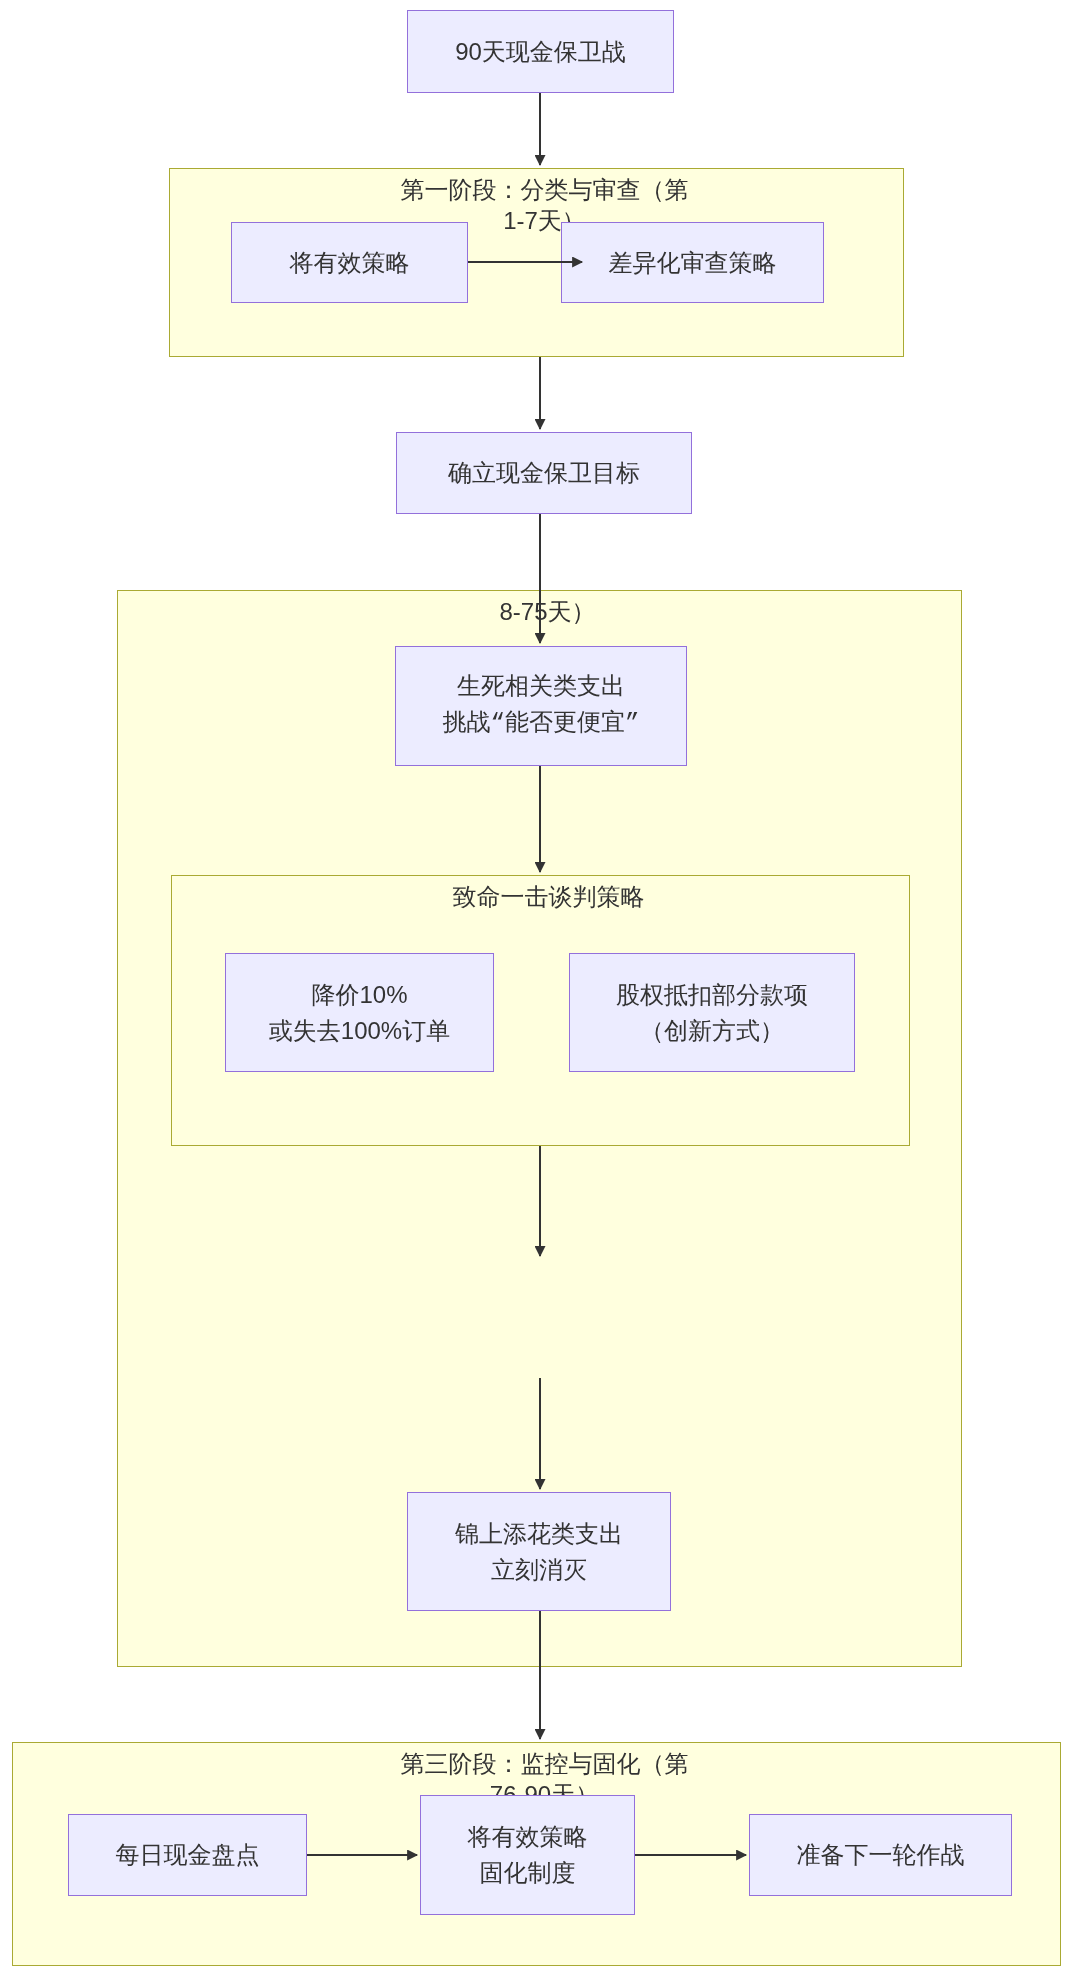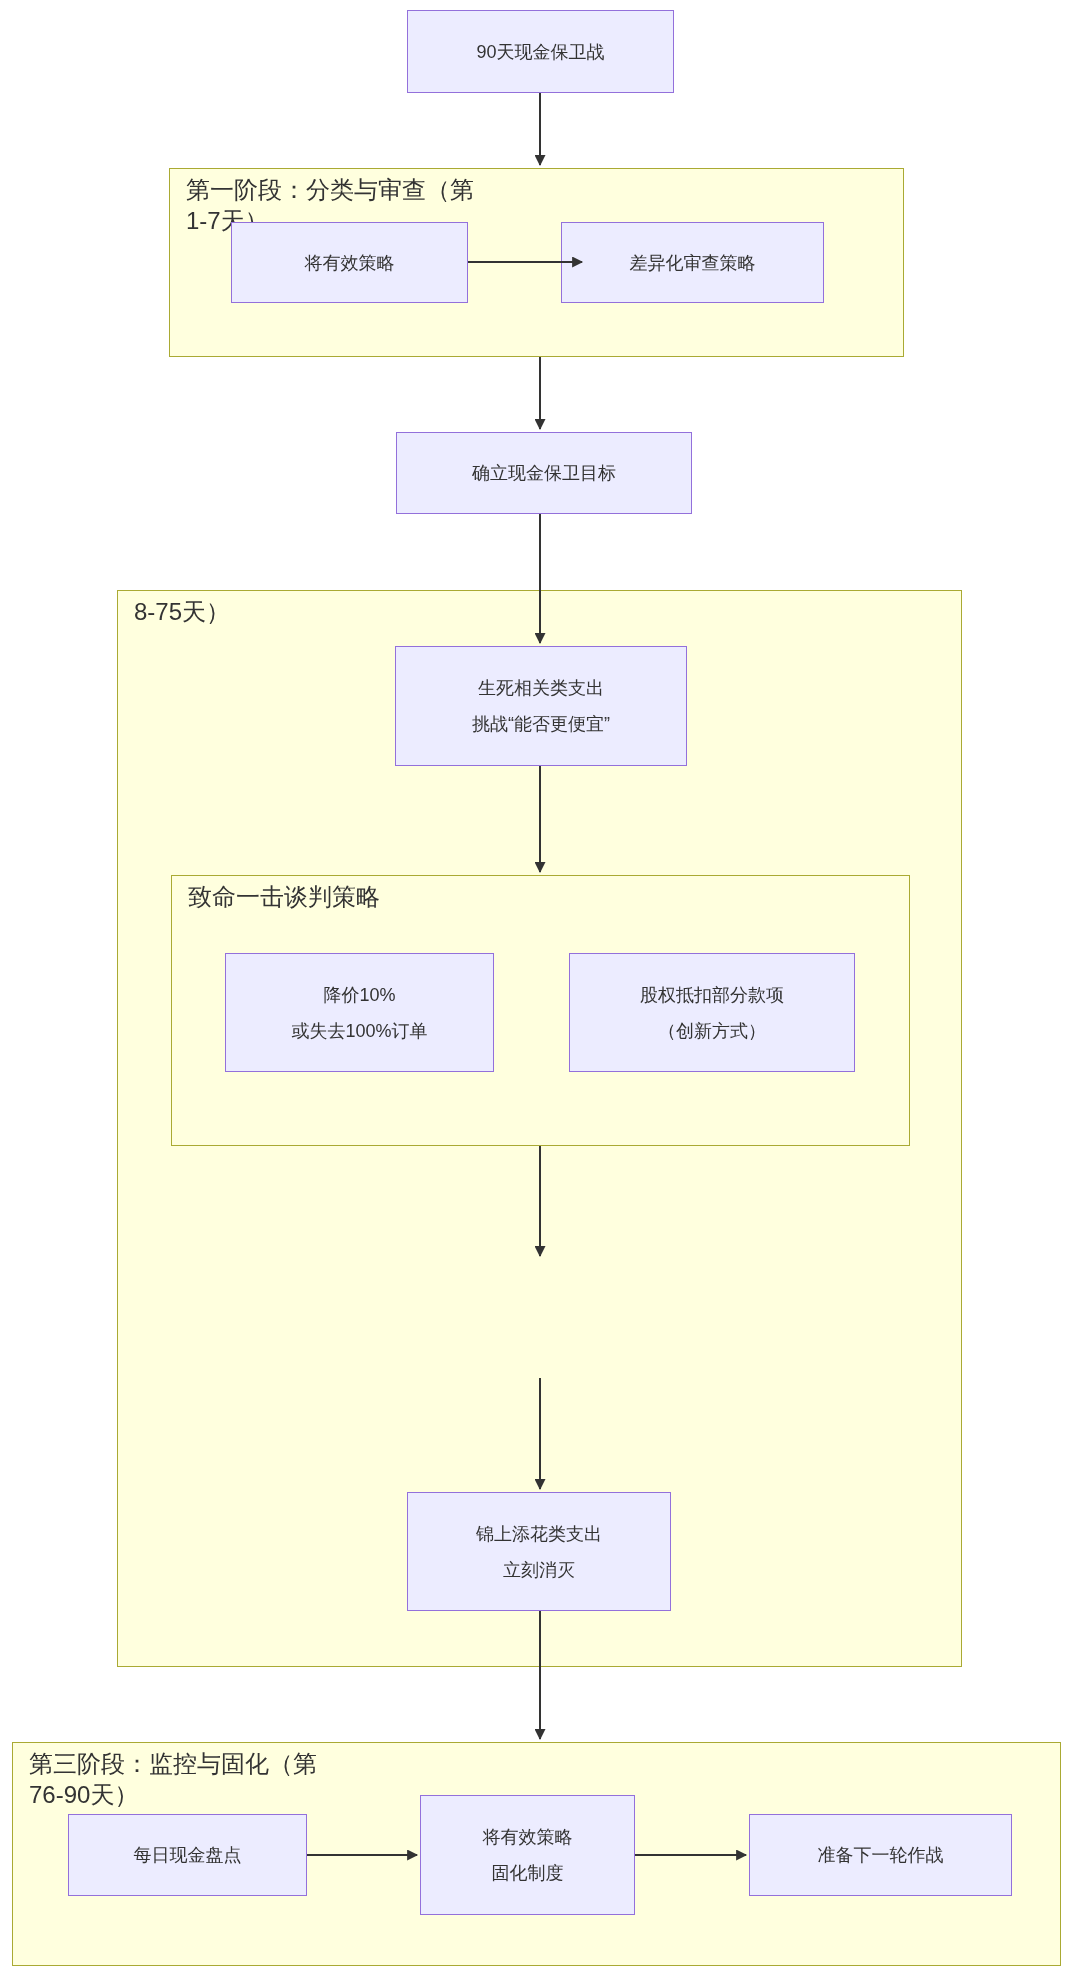--- a/index.html
+++ b/index.html
@@ -5,27 +5,27 @@
   html,body{margin:0;padding:0;background:#ffffff;}
   #canvas{
     position:relative;width:1080px;height:1979px;background:#ffffff;overflow:hidden;
     font-family:"Liberation Sans",sans-serif;color:#333333;
   }
   .subgraph{
     position:absolute;background:#FFFFDE;border:1.5px solid #AAAA33;z-index:1;box-sizing:border-box;
   }
   .subgraph.inner{z-index:2;}
   .sg-title{
-    position:absolute;top:5px;left:16px;right:0;
+    position:absolute;top:5px;left:16px;right:0;text-align:center;
     font-size:24px;line-height:31px;color:#333333;z-index:1;
   }
   .node{
     position:absolute;background:#ECECFF;border:1.5px solid #9370DB;z-index:3;box-sizing:border-box;
     display:flex;flex-direction:column;align-items:center;justify-content:center;
-    font-size:18px;line-height:36px;text-align:center;color:#333333;
+    font-size:24px;line-height:36px;text-align:center;color:#333333;
   }
   #edges{position:absolute;left:0;top:0;z-index:4;pointer-events:none;}
 </style>
 </head>
 <body>
 
 <div id="canvas">
 
   <div class="subgraph" style="left:169px;top:168px;width:735px;height:189px;">
     <div class="sg-title">
@@ -62,21 +62,21 @@
   </div>
 
   <div class="node" style="left:561px;top:222px;width:263px;height:81px;">
     <span>差异化审查策略</span>
   </div>
 
   <div class="node" style="left:396px;top:432px;width:296px;height:82px;">
     <span>确立现金保卫目标</span>
   </div>
 
-  <div class="node" style="left:395px;top:646px;width:292px;height:120px;">
+  <div class="node" style="left:395px;top:646px;width:292px;height:120px;font-family:Liberation Mono, monospace;">
     <span>生死相关类支出</span>
     <span>挑战“能否更便宜”</span>
   </div>
 
   <div class="node" style="left:225px;top:953px;width:269px;height:119px;">
     <span>降价10%</span>
     <span>或失去100%订单</span>
   </div>
 
   <div class="node" style="left:569px;top:953px;width:286px;height:119px;">

